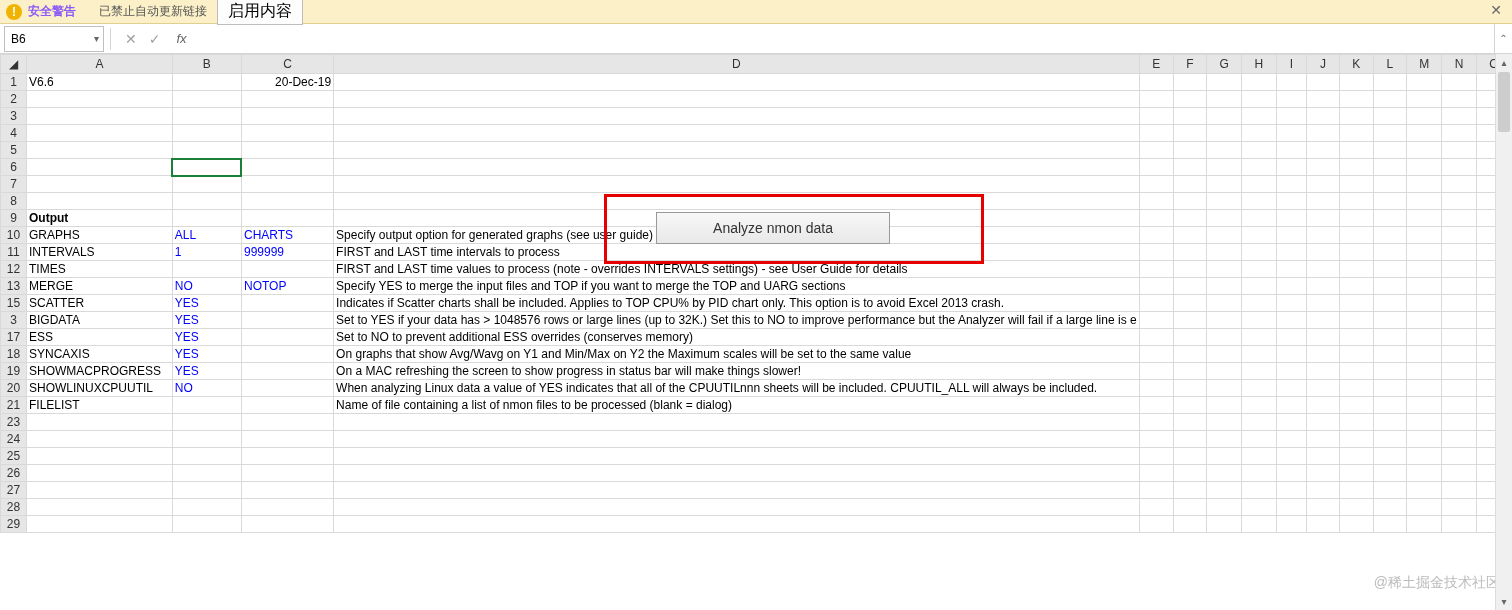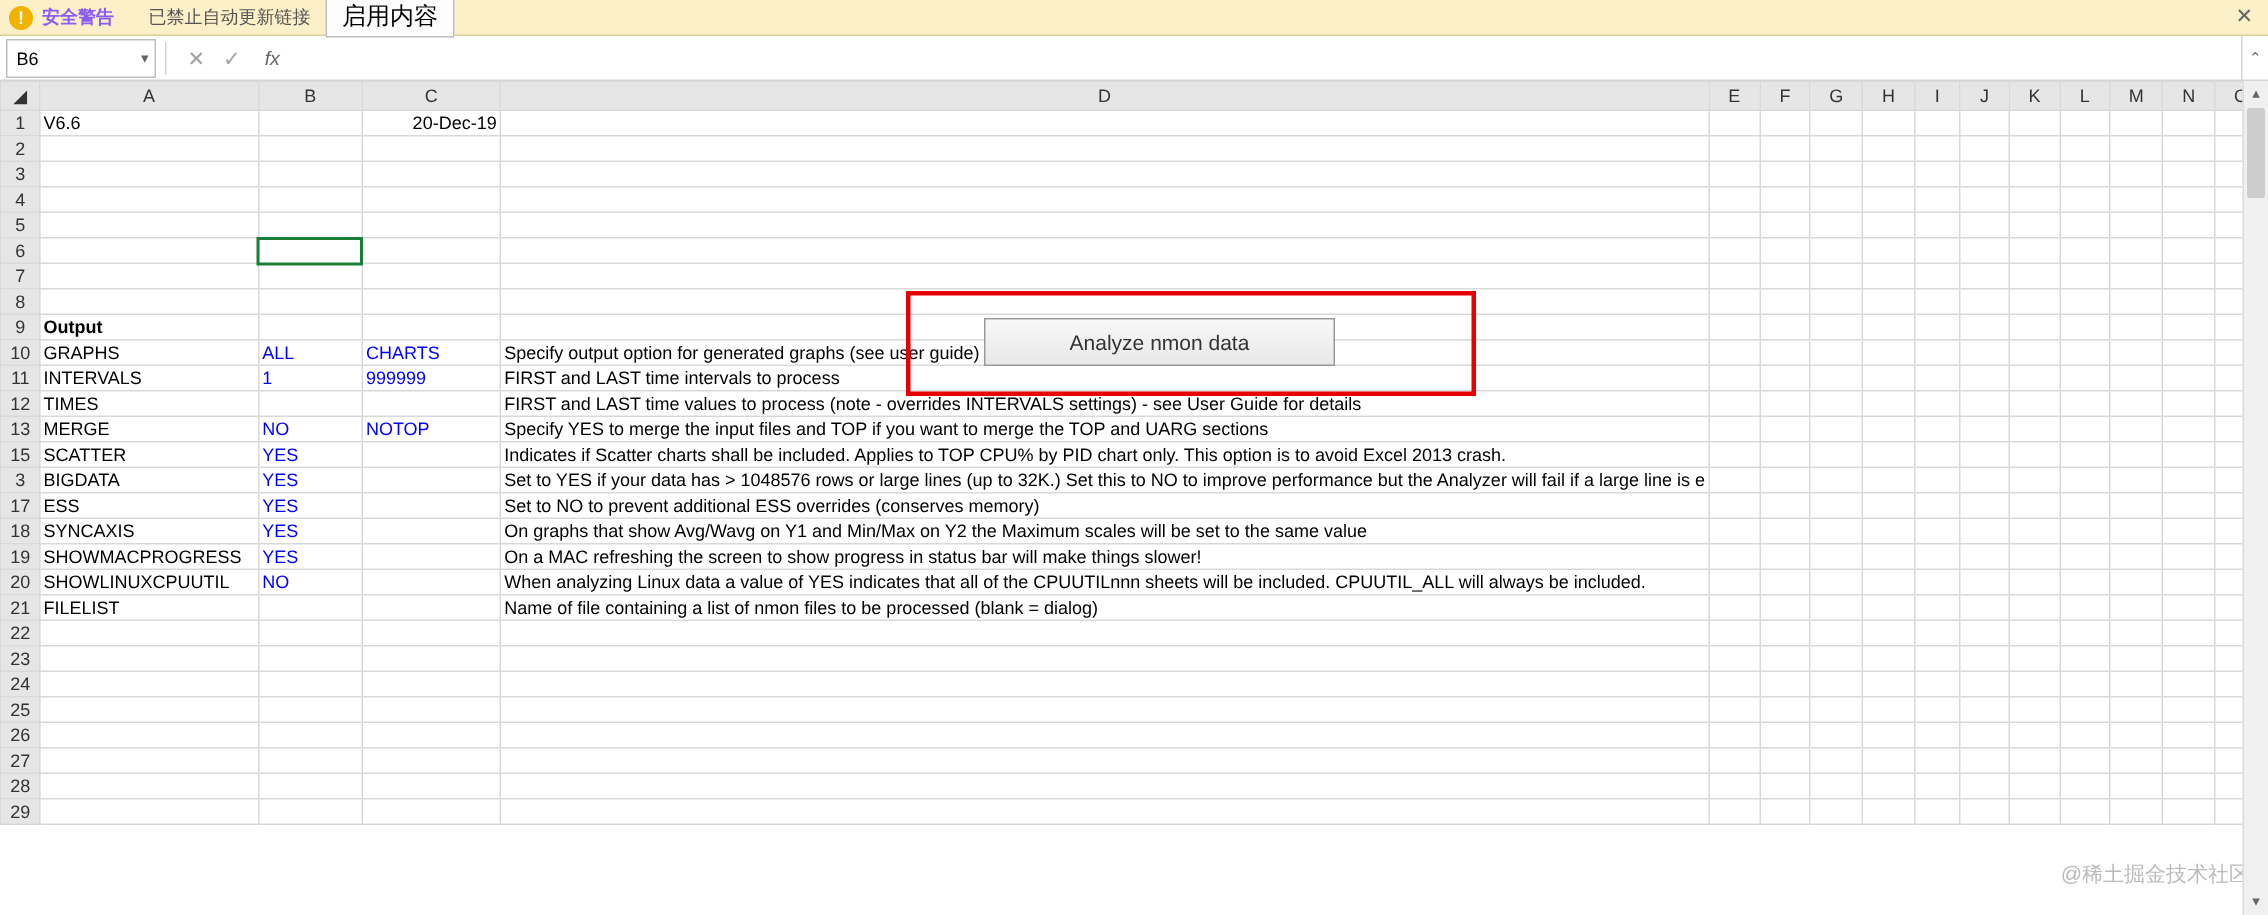--- a/index.html
+++ b/index.html
@@ -476,38 +476,20 @@
           <td></td>
           <td></td>
           <td></td>
           <td></td>
           <td></td>
           <td></td>
           <td></td>
           <td></td>
         </tr>
         <tr>
-          <td class="rowhdr">22</td>
-          <td></td>
-          <td></td>
-          <td></td>
-          <td></td>
-          <td></td>
-          <td></td>
-          <td></td>
-          <td></td>
-          <td></td>
-          <td></td>
-          <td></td>
-          <td></td>
-          <td></td>
-          <td></td>
-          <td></td>
-        </tr>
-        <tr>
           <td class="rowhdr">23</td>
           <td></td>
           <td></td>
           <td></td>
           <td></td>
           <td></td>
           <td></td>
           <td></td>
           <td></td>
           <td></td>

